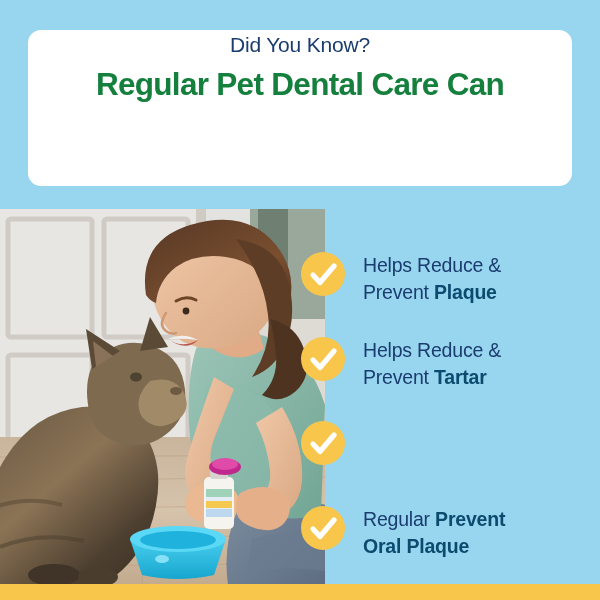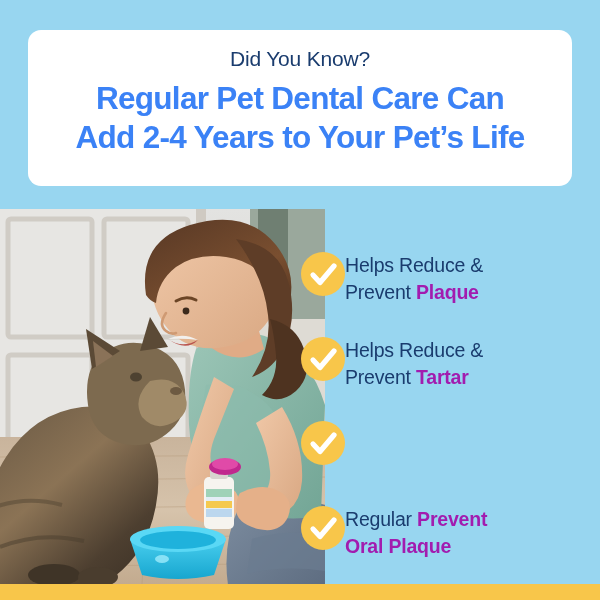--- a/index.html
+++ b/index.html
@@ -15,33 +15,32 @@
   #header-card {
     position:absolute;
     left:28px; top:30px;
     width:544px; height:156px;
     background:#ffffff;
     border-radius:13px;
     display:flex;
     flex-direction:column;
     align-items:center;
     justify-content:flex-start;
-    padding-top:14px;
   }
   #eyebrow {
     font-size:21px;
     font-weight:400;
     color:#1a3c6e;
     letter-spacing:-0.2px;
     line-height:30px;
   }
   #headline {
     margin-top:5px;
     text-align:center;
-    color:#3b82f6;
+    color:#15803d;
     font-weight:700;
     font-size:31.5px;
     line-height:39px;
     letter-spacing:-0.7px;
     white-space:nowrap;
   }
 
   
   #photo {
     position:absolute;
@@ -75,46 +74,46 @@
     width:44px; height:44px;
     border-radius:50%;
     background:#f8c64a;
   }
   .check-badge svg {
     position:absolute;
     left:0; top:0;
     width:44px; height:44px;
   }
   .benefit-text {
+    margin-left:18px;
     margin-top:0px;
     color:#1a3c6e;
     font-size:19.5px;
     line-height:27px;
     font-weight:400;
     letter-spacing:-0.2px;
     white-space:nowrap;
   }
-  .benefit-text b { font-weight:700; color:#a21caf; }
+  .benefit-text b { font-weight:700; color:#0c4a6e; }
 
   
   #bottom-bar {
     position:absolute;
     left:0; top:584px;
     width:600px; height:16px;
     background:#f8c64a;
   }
 </style>
 </head>
 <body>
 
 <div id="header-card">
   <div id="eyebrow">Did You Know?</div>
   <div id="headline">
     <div>Regular Pet Dental Care Can</div>
-    <div>Add 2-4 Years to Your Pet’s Life</div>
   </div>
 </div>
 
 <div id="photo">
   <svg viewBox="0 0 325 375" xmlns="http://www.w3.org/2000/svg">
     <defs>
       <linearGradient id="wall" x1="0" y1="0" x2="0" y2="1">
         <stop offset="0" stop-color="#e3e3e1"></stop>
         <stop offset="1" stop-color="#d2cec8"></stop>
       </linearGradient>

